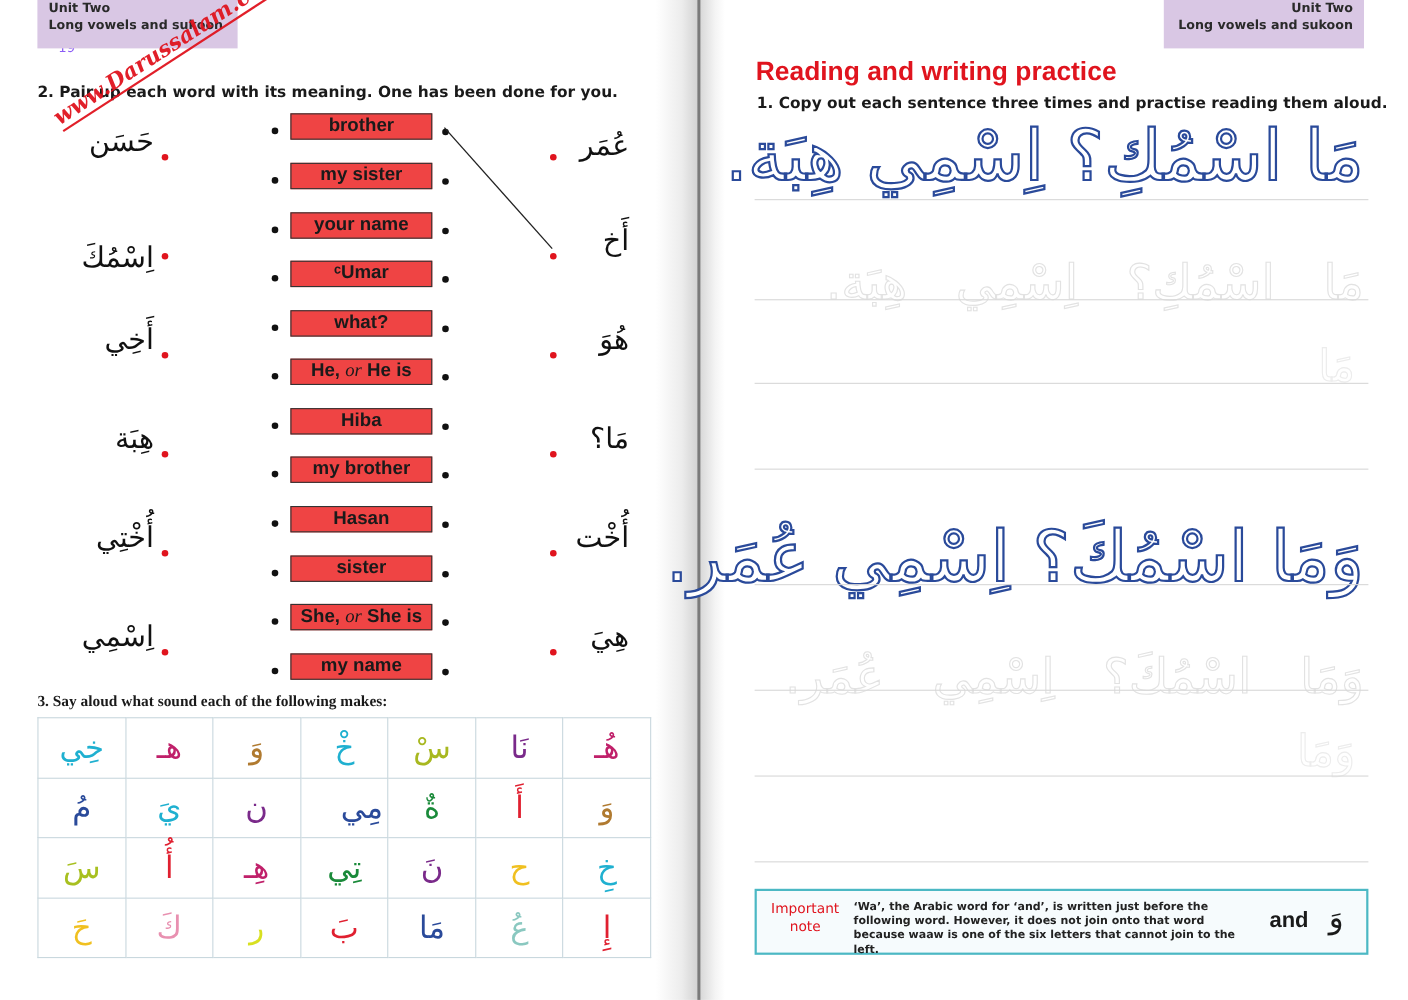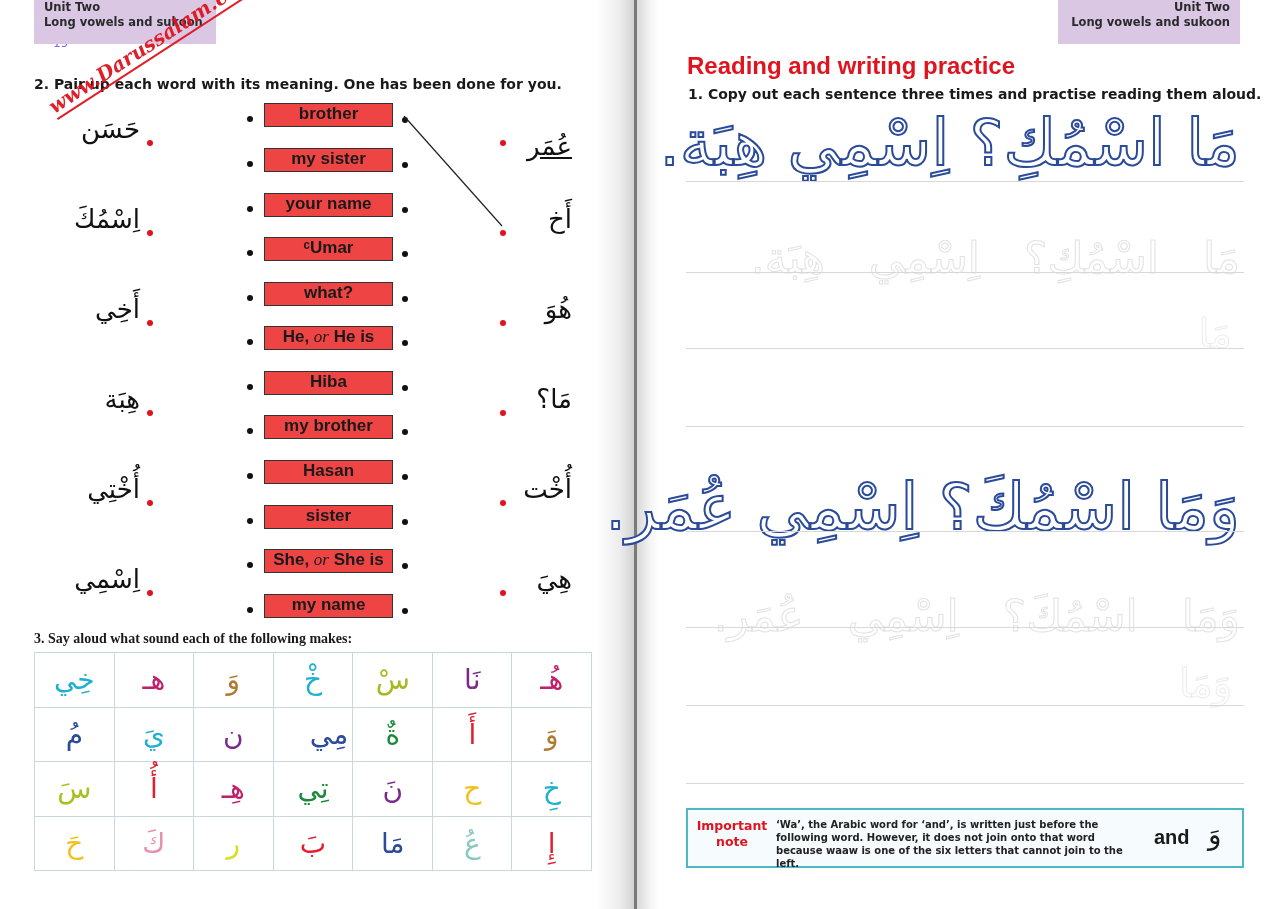--- a/index.html
+++ b/index.html
@@ -51,21 +51,21 @@
   .big-ar { position: absolute; right: 40px; font-family: "DejaVu Sans", sans-serif; font-size: 64px; direction: rtl;
     white-space: nowrap; color: #fff; -webkit-text-stroke: 2px #2a4a9a; letter-spacing: 2px; }
   .ghost-ar { position: absolute; right: 40px; font-family: "DejaVu Sans", sans-serif; font-size: 44px; direction: rtl;
     white-space: nowrap; color: #fff; -webkit-text-stroke: 1px #e2e2e2; word-spacing: 30px; }
   .ghost-small { position: absolute; right: 48px; font-family: "DejaVu Sans", sans-serif; font-size: 40px; direction: rtl;
     color: #fff; -webkit-text-stroke: 1px #ececec; }
 
   .note { position: absolute; left: 686px; top: 808px; width: 558px; height: 60px; border: 2px solid #4bb8c4;
     background: #f6fbfd; }
   .note-title { position: absolute; left: 4px; top: 8px; width: 80px; text-align: center; color: #e0141e;
-    font-size: 12.5px; font-weight: bold; line-height: 16px; }
+    font-size: 12.5px; font-weight: normal; line-height: 16px; }
   .note-text { position: absolute; left: 88px; top: 8px; width: 355px; font-size: 10px; font-weight: bold; line-height: 13px; color: #222; }
   .note-and { position: absolute; left: 466px; top: 16px; font-size: 20px; font-weight: bold; font-family: "Liberation Sans", sans-serif; }
   .note-ar { position: absolute; left: 520px; top: 8px; font-size: 28px; direction: rtl; }
 </style>
 </head>
 <body>
 
 <div class="page page-left"></div>
 <div class="page page-right"></div>
 <div class="gutter-left"></div>
@@ -114,33 +114,33 @@
     <div class="box" style="top: 549px;">She, <i>or</i> She is</div>
     <div class="dot-b" style="left: 247px; top: 562px;"></div>
     <div class="dot-b" style="left: 402px; top: 563px;"></div>
     <div class="box" style="top: 594px;">my name</div>
     <div class="dot-b" style="left: 247px; top: 607px;"></div>
     <div class="dot-b" style="left: 402px; top: 608px;"></div>
   </div>
 <div id="leftwords">
     <div class="ar" style="right: 1140px; top: 114px;">حَسَن</div>
     <div class="dot-r" style="left: 147px; top: 140px;"></div>
-    <div class="ar" style="right: 1140px; top: 204px;">اِسْمُكَ</div>
+    <div class="ar" style="right: 1140px; top: 220px;">اِسْمُكَ</div>
     <div class="dot-r" style="left: 147px; top: 230px;"></div>
     <div class="ar" style="right: 1140px; top: 294px;">أَخِي</div>
     <div class="dot-r" style="left: 147px; top: 320px;"></div>
     <div class="ar" style="right: 1140px; top: 384px;">هِبَة</div>
     <div class="dot-r" style="left: 147px; top: 410px;"></div>
     <div class="ar" style="right: 1140px; top: 474px;">أُخْتِي</div>
     <div class="dot-r" style="left: 147px; top: 500px;"></div>
     <div class="ar" style="right: 1140px; top: 564px;">اِسْمِي</div>
     <div class="dot-r" style="left: 147px; top: 590px;"></div>
   </div>
 <div id="rightwords">
-    <div class="ar" style="right: 708px; top: 131px; text-decoration: underline;">عُمَر</div>
+    <div class="ar" style="right: 708px; top: 118px;">عُمَر</div>
     <div class="dot-r" style="left: 500px; top: 140px;"></div>
     <div class="ar" style="right: 708px; top: 204px;">أَخ</div>
     <div class="dot-r" style="left: 500px; top: 230px;"></div>
     <div class="ar" style="right: 708px; top: 294px;">هُوَ</div>
     <div class="dot-r" style="left: 500px; top: 320px;"></div>
     <div class="ar" style="right: 708px; top: 384px;">مَا؟</div>
     <div class="dot-r" style="left: 500px; top: 410px;"></div>
     <div class="ar" style="right: 708px; top: 474px;">أُخْت</div>
     <div class="dot-r" style="left: 500px; top: 500px;"></div>
     <div class="ar" style="right: 708px; top: 564px;">هِيَ</div>

